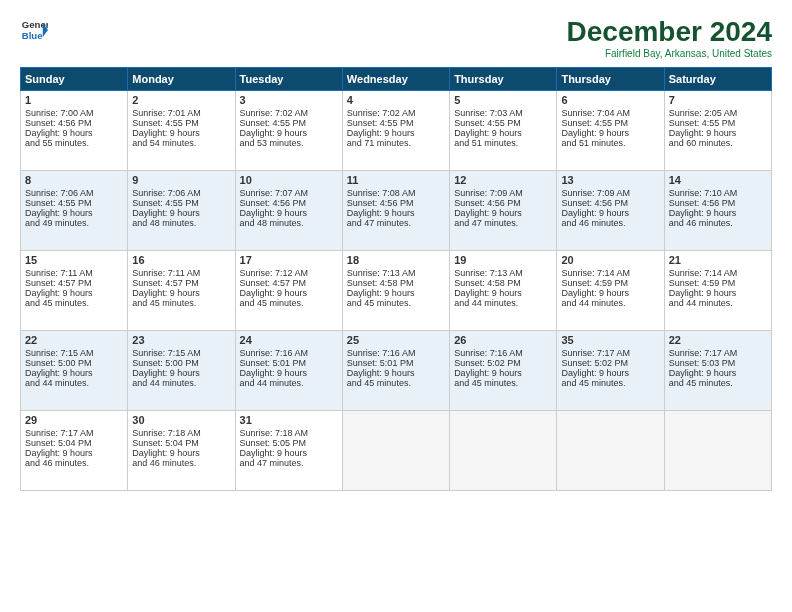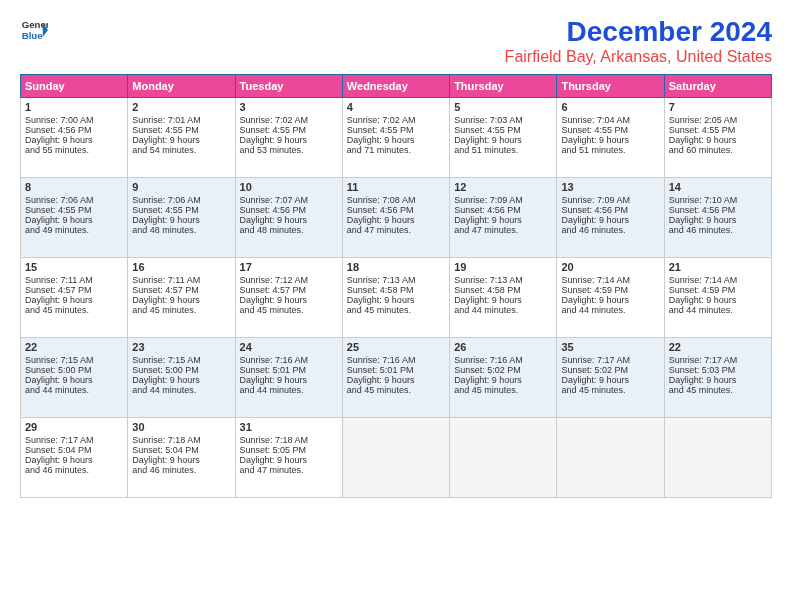--- a/index.html
+++ b/index.html
@@ -29,34 +29,34 @@
     .logo-icon {
       width: 28px;
       height: 28px;
     }
     .title-block {
       text-align: right;
     }
     .main-title {
       font-size: 28px;
       font-weight: bold;
-      color: #1d4ed8;
+      color: #14532d;
       text-align: right;
     }
     .subtitle {
-      font-size: 16px;
-      color: #ef4444;
+      font-size: 10px;
+      color: #15803d;
     }
     table {
       width: 100%;
       border-collapse: collapse;
       table-layout: fixed;
     }
     thead tr th {
-      background-color: #ec4899;
+      background-color: #0c4a6e;
       color: #fff;
       font-size: 11px;
       font-weight: bold;
       padding: 5px 4px;
       text-align: left;
       border: 1px solid #1a6bb5;
     }
     tbody tr td {
       border: 1px solid #ccc;
       vertical-align: top;

